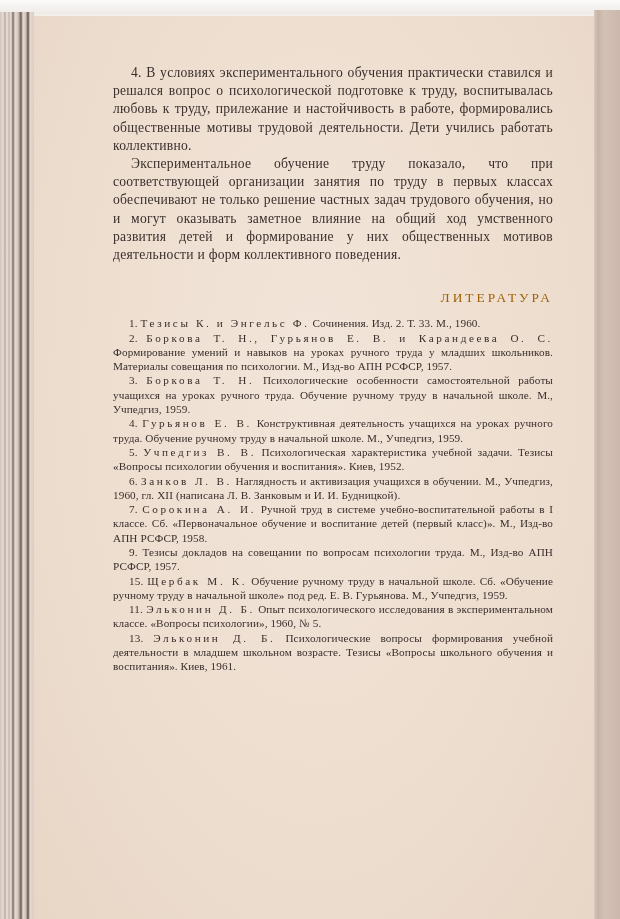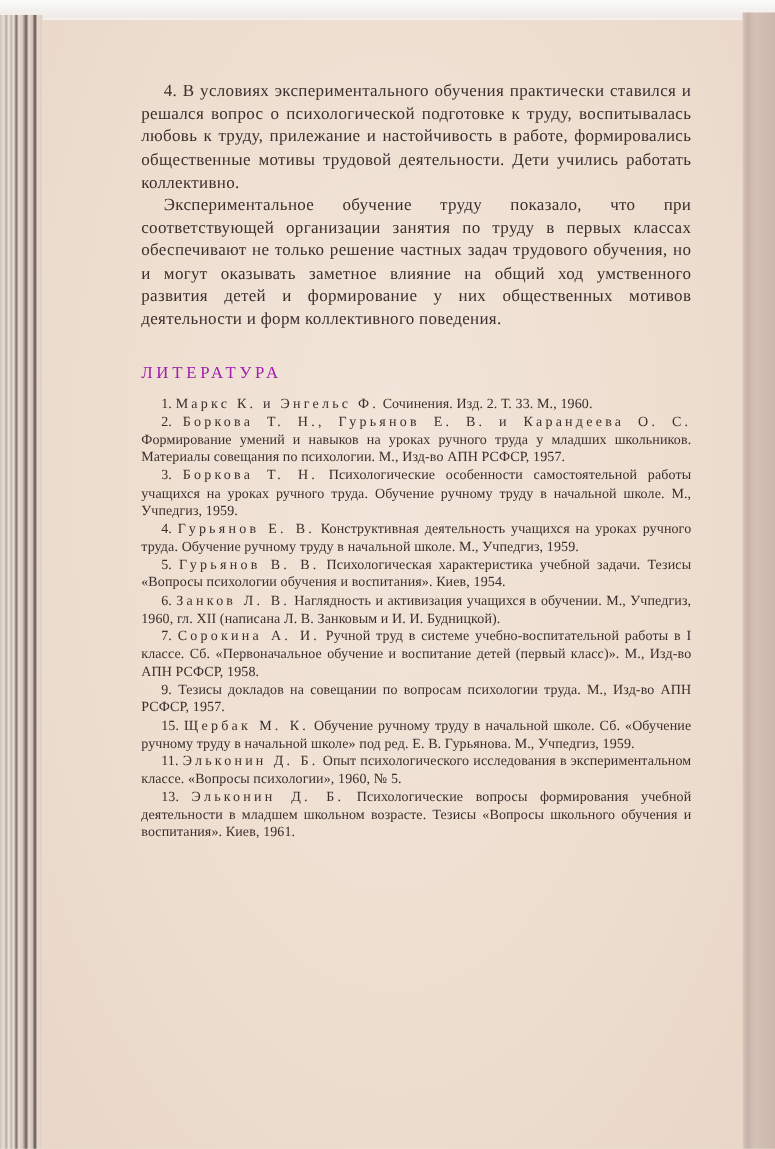--- a/index.html
+++ b/index.html
@@ -33,22 +33,22 @@
     }
     .text {
       position: absolute; left: 113px; top: 64px; width: 440px;
       color: #3a2f2c;
     }
     .para {
       font-size: 13.6px; line-height: 18.2px; text-align: justify;
       text-indent: 18px; margin: 0; letter-spacing: 0.25px;
     }
     .heading {
-      margin: 26px 0 10px 0; text-align: left;
-      font-size: 13.4px; letter-spacing: 3px; color: #a21caf;
+      margin: 26px 0 10px 0; text-align: right;
+      font-size: 13.4px; letter-spacing: 3px; color: #a16207;
     }
     .refs { margin: 0; padding: 0; list-style: none; }
     .ref {
       font-size: 11.2px; line-height: 14.3px; text-align: justify;
       text-indent: 16px; margin: 0 0 0 0; letter-spacing: 0.1px;
     }
     .author { letter-spacing: 2.6px; }
   </style>
 </head>
 <body>
@@ -58,25 +58,25 @@
 <div class="page"></div>
 <div class="right-band"></div>
 
 <div class="text">
   <p class="para">4. В условиях экспериментального обучения практически ставился и решался вопрос о психологической подготовке к труду, воспитывалась любовь к труду, прилежание и настойчивость в работе, формировались общественные мотивы трудовой деятельности. Дети учились работать коллективно.</p>
   <p class="para">Экспериментальное обучение труду показало, что при соответствующей организации занятия по труду в первых классах обеспечивают не только решение частных задач трудового обучения, но и могут оказывать заметное влияние на общий ход умственного развития детей и формирование у них общественных мотивов деятельности и форм коллективного поведения.</p>
 
   <div class="heading">ЛИТЕРАТУРА</div>
 
   <div class="refs">
-    <p class="ref"><span>1.</span> <span class="author">Маркс К. и Энгельс Ф.</span><span> Сочинения. Изд. 2. Т. 33. М., 1960.</span></p>
+    <p class="ref"><span>1.</span> <span class="author">Тезисы К. и Энгельс Ф.</span><span> Сочинения. Изд. 2. Т. 33. М., 1960.</span></p>
     <p class="ref"><span>2.</span> <span class="author">Боркова Т. Н., Гурьянов Е. В. и Карандеева О. С.</span><span> Формирование умений и навыков на уроках ручного труда у младших школьников. Материалы совещания по психологии. М., Изд-во АПН РСФСР, 1957.</span></p>
     <p class="ref"><span>3.</span> <span class="author">Боркова Т. Н.</span><span> Психологические особенности самостоятельной работы учащихся на уроках ручного труда. Обучение ручному труду в начальной школе. М., Учпедгиз, 1959.</span></p>
     <p class="ref"><span>4.</span> <span class="author">Гурьянов Е. В.</span><span> Конструктивная деятельность учащихся на уроках ручного труда. Обучение ручному труду в начальной школе. М., Учпедгиз, 1959.</span></p>
-    <p class="ref"><span>5.</span> <span class="author">Гурьянов В. В.</span><span> Психологическая характеристика учебной задачи. Тезисы «Вопросы психологии обучения и воспитания». Киев, 1954.</span></p>
+    <p class="ref"><span>5.</span> <span class="author">Учпедгиз В. В.</span><span> Психологическая характеристика учебной задачи. Тезисы «Вопросы психологии обучения и воспитания». Киев, 1952.</span></p>
     <p class="ref"><span>6.</span> <span class="author">Занков Л. В.</span><span> Наглядность и активизация учащихся в обучении. М., Учпедгиз, 1960, гл. XII (написана Л. В. Занковым и И. И. Будницкой).</span></p>
     <p class="ref"><span>7.</span> <span class="author">Сорокина А. И.</span><span> Ручной труд в системе учебно-воспитательной работы в I классе. Сб. «Первоначальное обучение и воспитание детей (первый класс)». М., Изд-во АПН РСФСР, 1958.</span></p>
     <p class="ref"><span>9.</span> <span class="author"></span><span>Тезисы докладов на совещании по вопросам психологии труда. М., Изд-во АПН РСФСР, 1957.</span></p>
     <p class="ref"><span>15.</span> <span class="author">Щербак М. К.</span><span> Обучение ручному труду в начальной школе. Сб. «Обучение ручному труду в начальной школе» под ред. Е. В. Гурьянова. М., Учпедгиз, 1959.</span></p>
     <p class="ref"><span>11.</span> <span class="author">Эльконин Д. Б.</span><span> Опыт психологического исследования в экспериментальном классе. «Вопросы психологии», 1960, № 5.</span></p>
     <p class="ref"><span>13.</span> <span class="author">Эльконин Д. Б.</span><span> Психологические вопросы формирования учебной деятельности в младшем школьном возрасте. Тезисы «Вопросы школьного обучения и воспитания». Киев, 1961.</span></p>
   </div>
 </div>
 
 </body></html>

